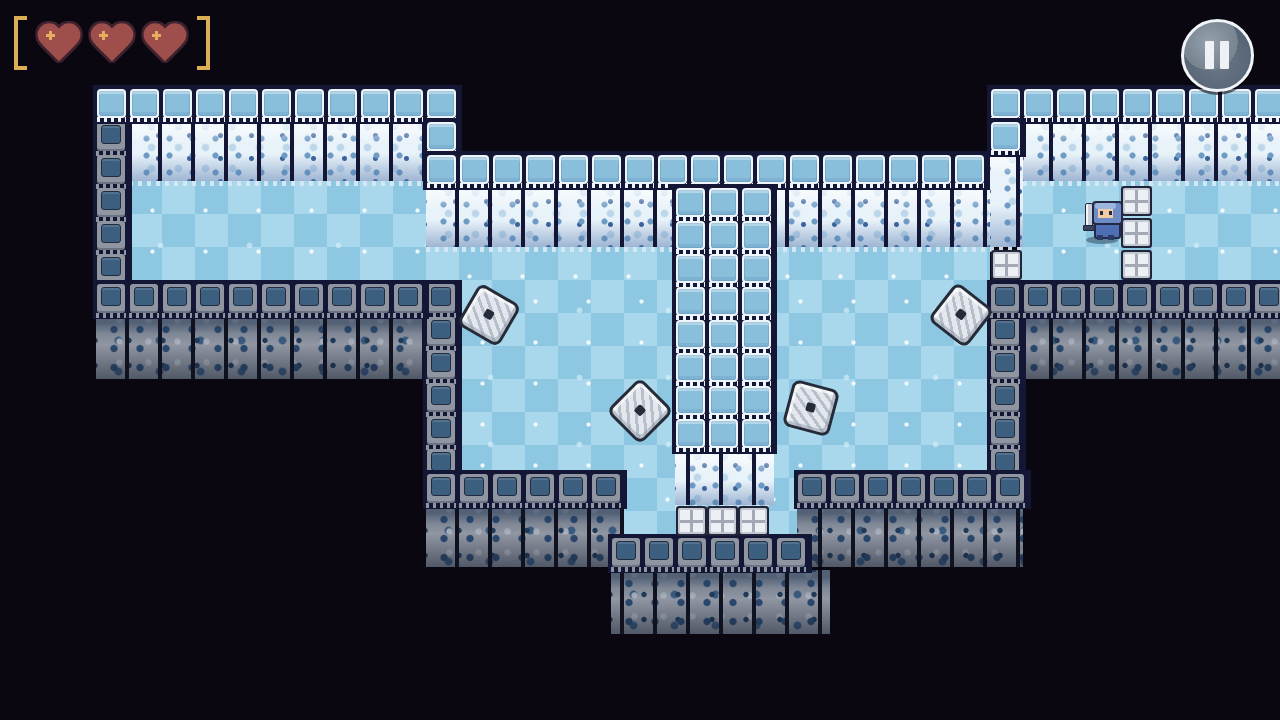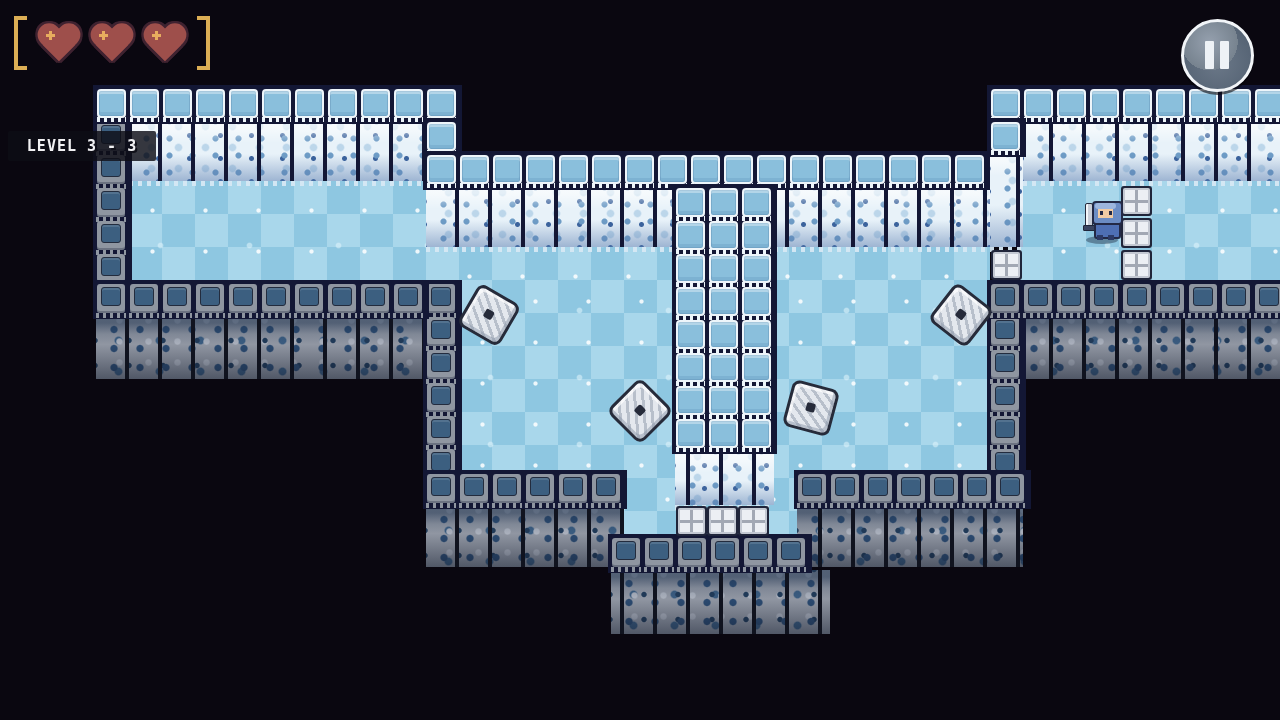--- a/index.html
+++ b/index.html
@@ -341,21 +341,18 @@
         <div class="heart">
           <div class="spark"></div>
         </div>
         <div class="heart">
           <div class="spark"></div>
         </div>
       </div>
     <div class="bracket rb"></div>
   </div>
 
-  <div id="level-badge">
-    <span>LEVEL 3 - 3</span>
-  </div>
 
   <div id="pause-btn">
     <div class="pause-bar b1"></div>
     <div class="pause-bar b2"></div>
   </div>
 </div>
 
 </body></html>

